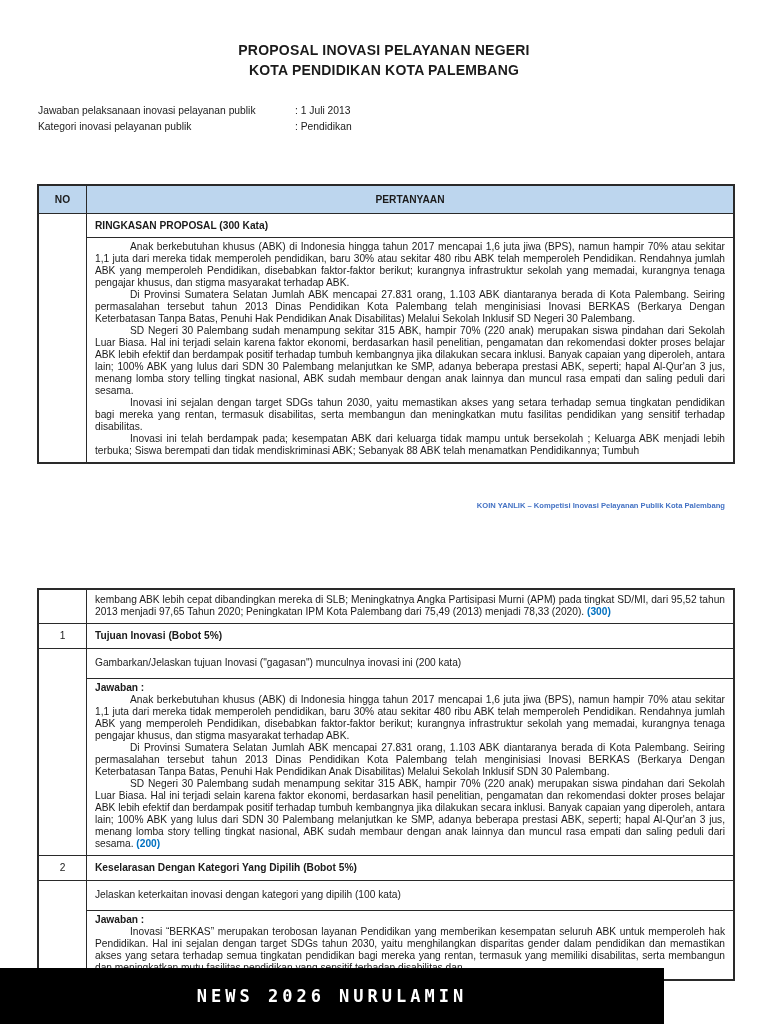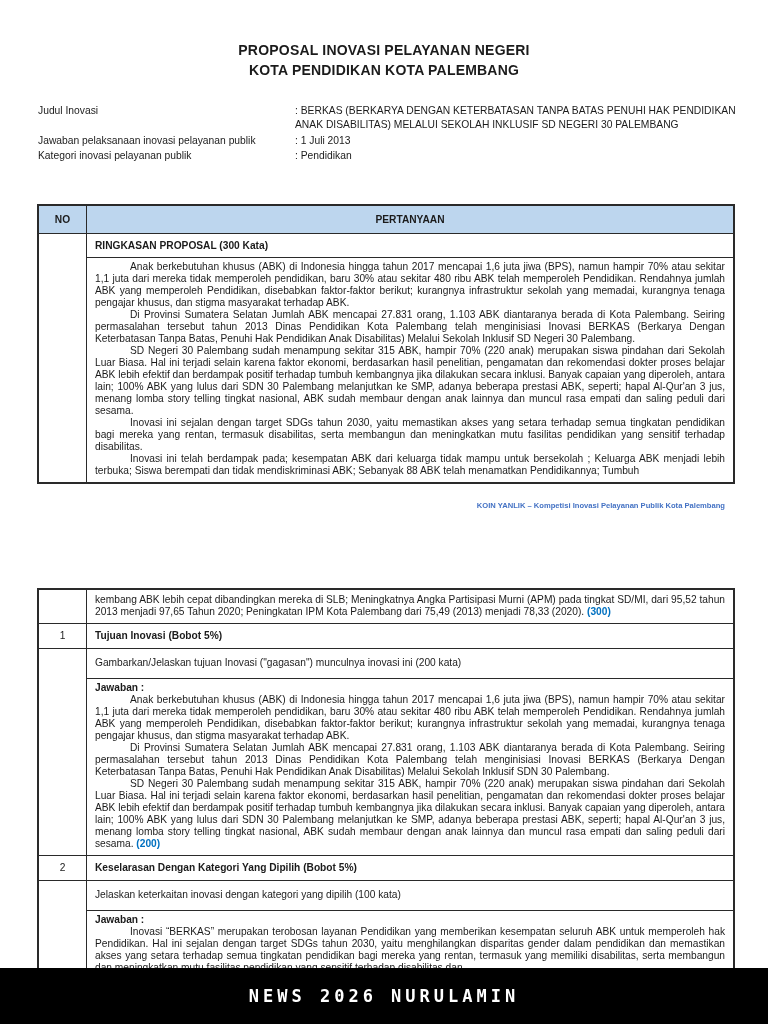--- a/index.html
+++ b/index.html
@@ -21,21 +21,21 @@
   .meta-row { display:flex; margin-bottom:2px; }
   .meta-label { width:257px; flex-shrink:0; }
   .meta-value { width:443px; }
 
   
   .tbl {
     position:absolute; left:37px; width:698px; box-sizing:border-box;
     border:2px solid #2a2a2a; background:#fff;
     font-size:10.2px; line-height:12px;
   }
-  #table1 { top:204px; }
+  #table1 { top:184px; }
   #table2 { top:588px; }
 
   .band { display:flex; border-bottom:1.5px solid #2a2a2a; }
   .band.last { border-bottom:none; }
   .no-col {
     width:48px; flex-shrink:0; border-right:1.5px solid #2a2a2a;
     box-sizing:border-box; text-align:center; padding-top:6px;
   }
   .content-col { flex:1; min-width:0; }
 
@@ -54,44 +54,40 @@
   .count { color:#0070C0; font-weight:bold; }
 
   
   .page1-footer {
     position:absolute; top:501px; right:43px;
     font-size:7.6px; font-weight:bold; color:#4472C4;
   }
 
   
   .bottom-bar {
-    position:absolute; left:0; top:968px; width:768px; height:56px;
+    position:absolute; left:0; top:968px; width:664px; height:56px;
     background:#000; z-index:5;
     display:flex; align-items:center; justify-content:center;
   }
   .bar-text {
     color:#fff; font-family:"DejaVu Sans Mono", monospace;
     font-weight:bold; font-size:17px; letter-spacing:4px;
   }
 </style>
 </head>
 <body>
 
 <div class="page">
 
   <div class="doc-title">
     <div>PROPOSAL INOVASI PELAYANAN NEGERI</div>
     <div>KOTA PENDIDIKAN KOTA PALEMBANG</div>
   </div>
 
   <div class="meta">
-    <div class="meta-row">
-      <div class="meta-label">Judul Inovasi</div>
-      <div class="meta-value">: BERKAS (BERKARYA DENGAN KETERBATASAN TANPA BATAS PENUHI HAK PENDIDIKAN ANAK DISABILITAS) MELALUI SEKOLAH INKLUSIF SD NEGERI 30 PALEMBANG</div>
-    </div>
     <div class="meta-row">
       <div class="meta-label">Jawaban pelaksanaan inovasi pelayanan publik</div>
       <div class="meta-value">: 1 Juli 2013</div>
     </div>
     <div class="meta-row">
       <div class="meta-label">Kategori inovasi pelayanan publik</div>
       <div class="meta-value">: Pendidikan</div>
     </div>
   </div>
 

